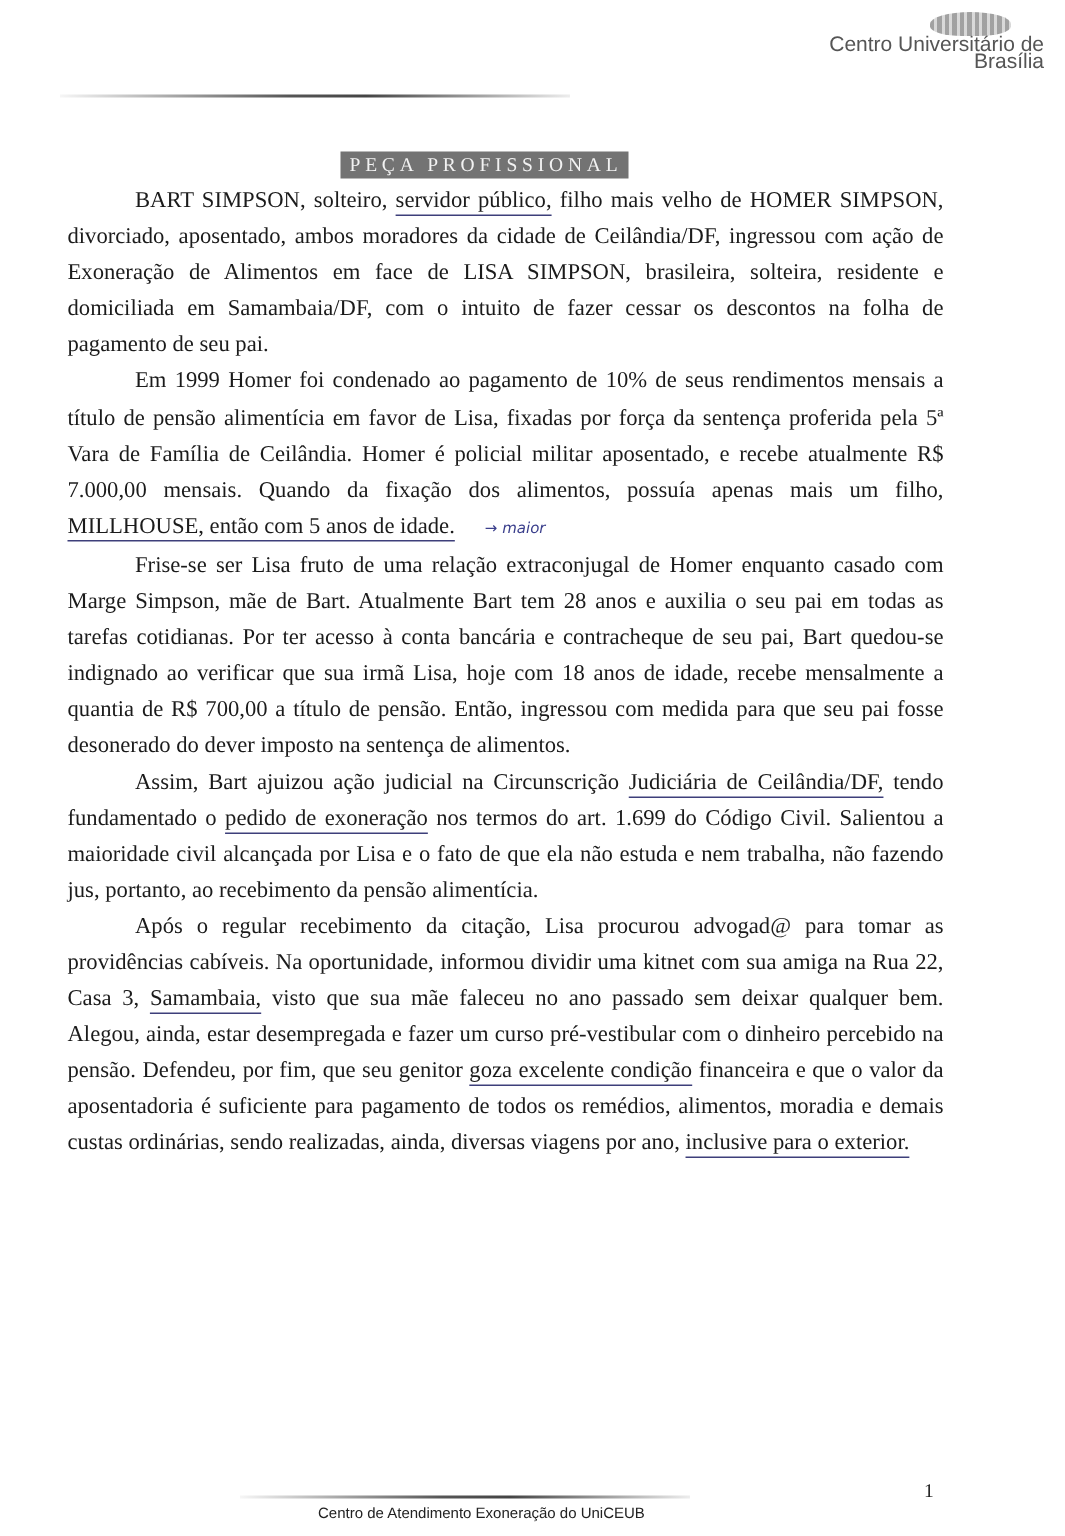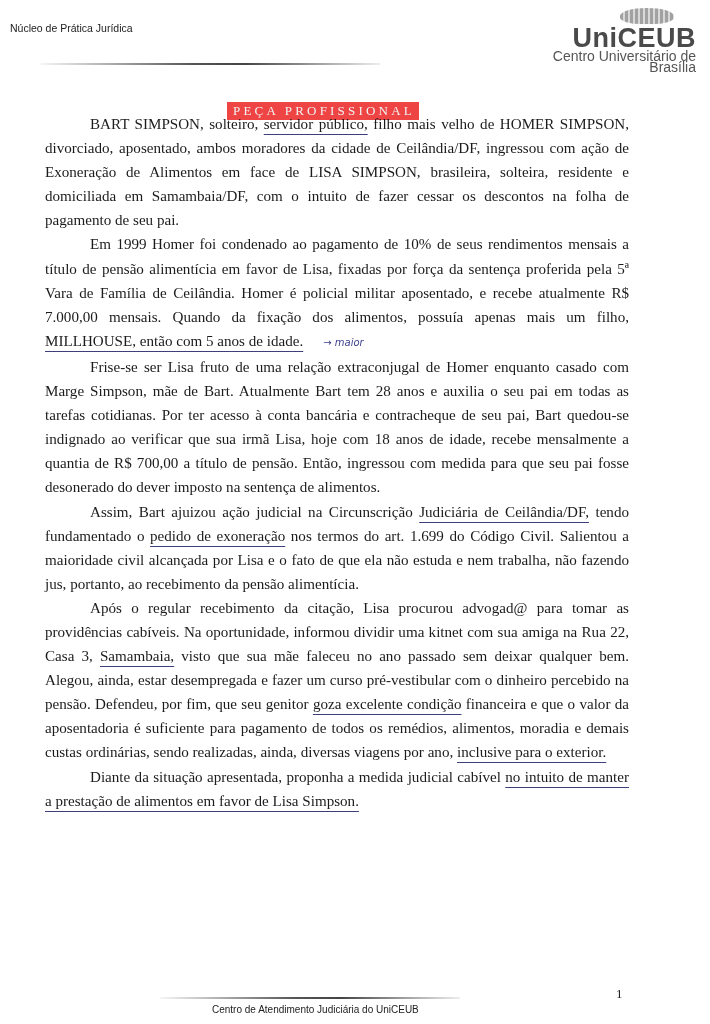--- a/index.html
+++ b/index.html
@@ -11,61 +11,58 @@
   .hdr-left div { margin-bottom: 8px; }
   .hdr-rule { position: absolute; left: 40px; top: 63px; width: 340px; height: 2px;
     background: linear-gradient(to right, rgba(80,80,80,0.05), #555 45%, #444 60%, rgba(80,80,80,0.1)); }
   .logo { position: absolute; right: 14px; top: 8px; width: 150px; text-align: right; font-family: "Liberation Sans", sans-serif; }
   .logo-emblem { display: block; margin-left: auto; margin-right: 22px; width: 54px; height: 16px; border-radius: 50% 50% 40% 40%;
     background: repeating-linear-gradient(90deg, #8a8a8a 0 3px, #cfcfcf 3px 5px); opacity: 0.8; }
   .logo-name { font-size: 27px; font-weight: bold; color: #4a4a4a; letter-spacing: 0.5px; line-height: 26px; margin-top: 1px; }
   .logo-sub { font-size: 14px; color: #555; line-height: 11px; }
 
   .title-wrap { position: absolute; left: 227px; top: 101px; }
-  .title-box { background: #ef4444; color: #f2f2f2; font-family: "Liberation Serif", serif; font-size: 13px; letter-spacing: 3.2px;
+  .title-box { background: #737373; color: #f2f2f2; font-family: "Liberation Serif", serif; font-size: 13px; letter-spacing: 3.2px;
     padding: 1px 4px 1px 6px; display: inline-block; }
 
-  .body { position: absolute; left: 45px; top: 112px; width: 584px; font-family: "Liberation Serif", serif; font-size: 15.1px;
+  .body { position: absolute; left: 45px; top: 122px; width: 584px; font-family: "Liberation Serif", serif; font-size: 15.1px;
     line-height: 24.1px; text-align: justify; color: #1b1b1b; }
   .body p { margin: 0; text-indent: 45px; }
   .ul { text-decoration: underline; text-decoration-color: #3d3f7a; text-decoration-thickness: 1px; text-underline-offset: 5px; }
   .note { font-family: "DejaVu Sans", sans-serif; font-size: 10px; color: #3b3f8c; font-style: italic; margin-left: 20px; }
 
   .foot-rule { position: absolute; left: 160px; top: 997px; width: 300px; height: 2px;
     background: linear-gradient(to right, rgba(80,80,80,0.05), #555 45%, #444 60%, rgba(80,80,80,0.1)); }
   .foot-text { position: absolute; left: 212px; top: 1004px; font-family: "Liberation Sans", sans-serif; font-size: 10px; color: #222; }
   .page-no { position: absolute; left: 616px; top: 986px; font-family: "Liberation Serif", serif; font-size: 13px; color: #222; }
 </style>
 </head>
 <body>
 
 <div class="hdr-left">
-  <div>Núcleo de Prática Jurídica</div>
 </div>
 <div class="hdr-rule"></div>
 
 <div class="logo">
   <span class="logo-emblem"></span>
-  <div class="logo-name">UniCEUB</div>
   <div class="logo-sub">Centro Universitário de Brasília</div>
 </div>
 
 <div class="title-wrap">
   <span class="title-box">PEÇA PROFISSIONAL</span>
 </div>
 
 <div class="body">
   <p><span>BART SIMPSON, solteiro, </span><span class="ul">servidor público,</span><span> filho mais velho de HOMER SIMPSON, divorciado, aposentado, ambos moradores da cidade de Ceilândia/DF, ingressou com ação de Exoneração de Alimentos em face de LISA SIMPSON, brasileira, solteira, residente e domiciliada em Samambaia/DF, com o intuito de fazer cessar os descontos na folha de pagamento de seu pai.</span></p>
 
   <p><span>Em 1999 Homer foi condenado ao pagamento de 10% de seus rendimentos mensais a título de pensão alimentícia em favor de Lisa, fixadas por força da sentença proferida pela 5ª Vara de Família de Ceilândia. Homer é policial militar aposentado, e recebe atualmente R$ 7.000,00 mensais. Quando da fixação dos alimentos, possuía apenas mais um filho, </span><span class="ul">MILLHOUSE, então com 5 anos de idade.</span><span class="note">→ maior</span></p>
 
   <p>Frise-se ser Lisa fruto de uma relação extraconjugal de Homer enquanto casado com Marge Simpson, mãe de Bart. Atualmente Bart tem 28 anos e auxilia o seu pai em todas as tarefas cotidianas. Por ter acesso à conta bancária e contracheque de seu pai, Bart quedou-se indignado ao verificar que sua irmã Lisa, hoje com 18 anos de idade, recebe mensalmente a quantia de R$ 700,00 a título de pensão. Então, ingressou com medida para que seu pai fosse desonerado do dever imposto na sentença de alimentos.</p>
 
   <p><span>Assim, Bart ajuizou ação judicial na Circunscrição </span><span class="ul">Judiciária de Ceilândia/DF,</span><span> tendo fundamentado o </span><span class="ul">pedido de exoneração</span><span> nos termos do art. 1.699 do Código Civil. Salientou a maioridade civil alcançada por Lisa e o fato de que ela não estuda e nem trabalha, não fazendo jus, portanto, ao recebimento da pensão alimentícia.</span></p>
 
   <p><span>Após o regular recebimento da citação, Lisa procurou advogad@ para tomar as providências cabíveis. Na oportunidade, informou dividir uma kitnet com sua amiga na Rua 22, Casa 3, </span><span class="ul">Samambaia,</span><span> visto que sua mãe faleceu no ano passado sem deixar qualquer bem. Alegou, ainda, estar desempregada e fazer um curso pré-vestibular com o dinheiro percebido na pensão. Defendeu, por fim, que seu genitor </span><span class="ul">goza excelente condição</span><span> financeira e que o valor da aposentadoria é suficiente para pagamento de todos os remédios, alimentos, moradia e demais custas ordinárias, sendo realizadas, ainda, diversas viagens por ano, </span><span class="ul">inclusive para o exterior.</span></p>
 
-  <p><span>Diante da situação apresentada, proponha a medida judicial cabível </span><span class="ul">no intuito de manter a prestação de alimentos em favor de Lisa Simpson.</span></p>
 </div>
 
 <div class="page-no">1</div>
 <div class="foot-rule"></div>
-<div class="foot-text">Centro de Atendimento Judiciária do UniCEUB</div>
+<div class="foot-text">Centro de Atendimento Exoneração do UniCEUB</div>
 
 </body></html>

